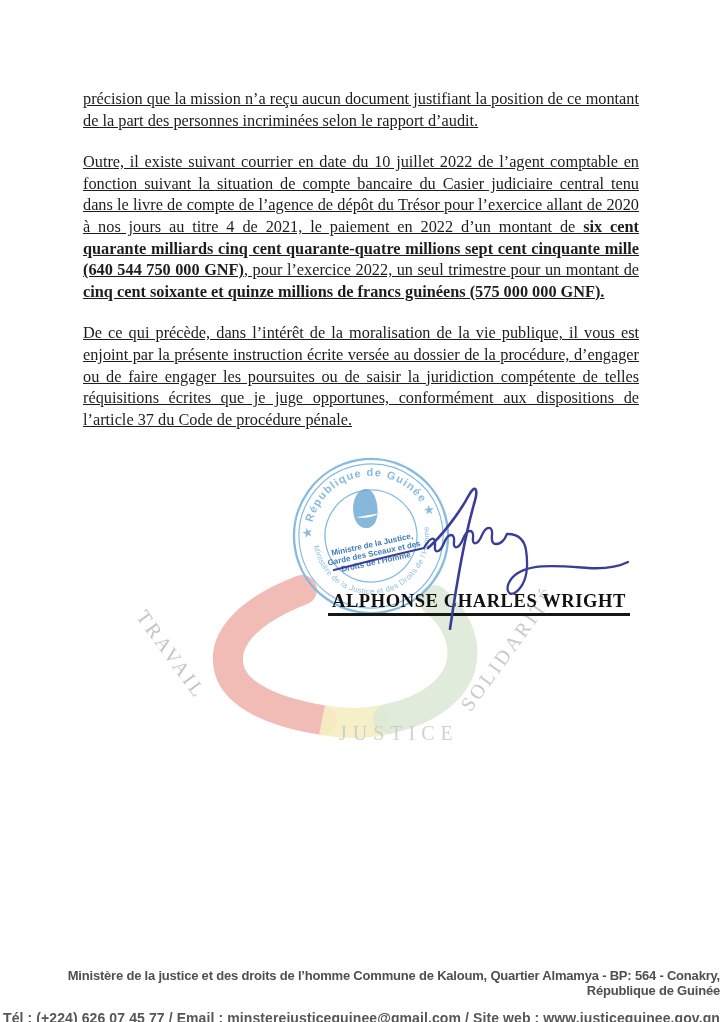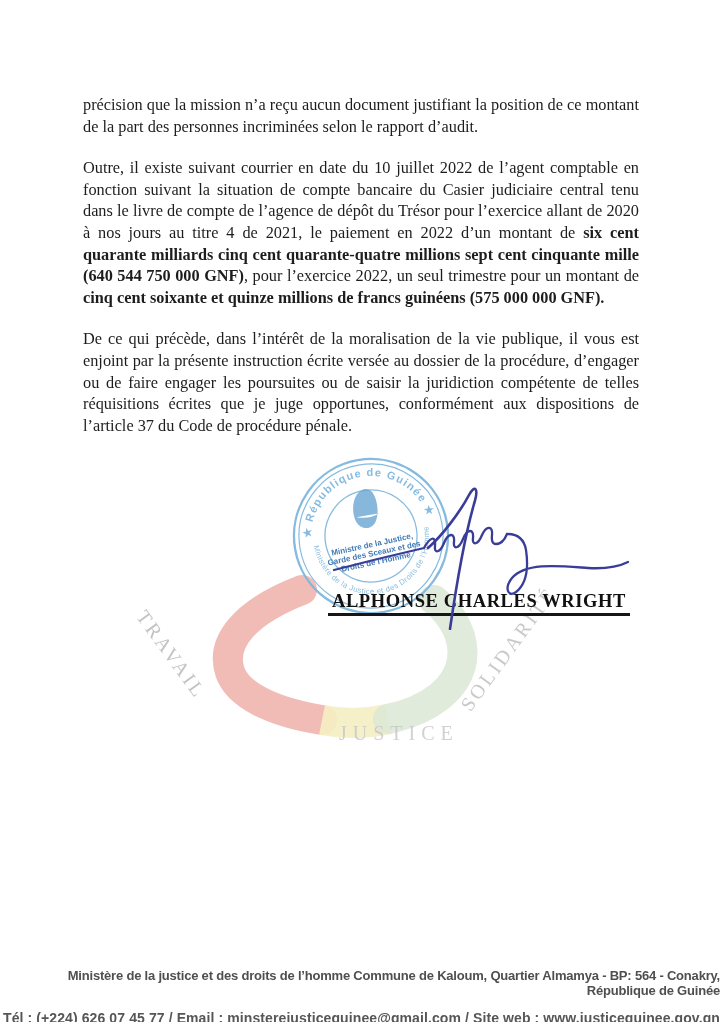--- a/index.html
+++ b/index.html
@@ -7,21 +7,21 @@
     position:relative;width:720px;height:1022px;margin:0 auto;
     background:#ffffff;overflow:hidden;
     font-family:"Liberation Serif", serif;
   }
   
   .body-text{
     position:absolute;left:83px;top:78px;width:556px;z-index:2;
     font-size:16.3px;line-height:21.6px;color:#1d1d1d;
     text-align:justify;
   }
-  .body-text p{margin:16px 0 20px 0;}
+  .body-text p{margin:10px 0 20px 0;text-decoration:underline;}
   .body-text .b{font-weight:bold;}
   
   .wm-ring{position:absolute;left:210px;top:540px;z-index:0;}
   
   .wm{
     position:absolute;z-index:0;color:#b5b5b5;
     font-family:"Liberation Serif", serif;
     letter-spacing:3px;font-size:20px;opacity:.8;white-space:nowrap;
   }
   .wm-travail{left:150px;top:606px;transform:rotate(54deg);transform-origin:left top;}

